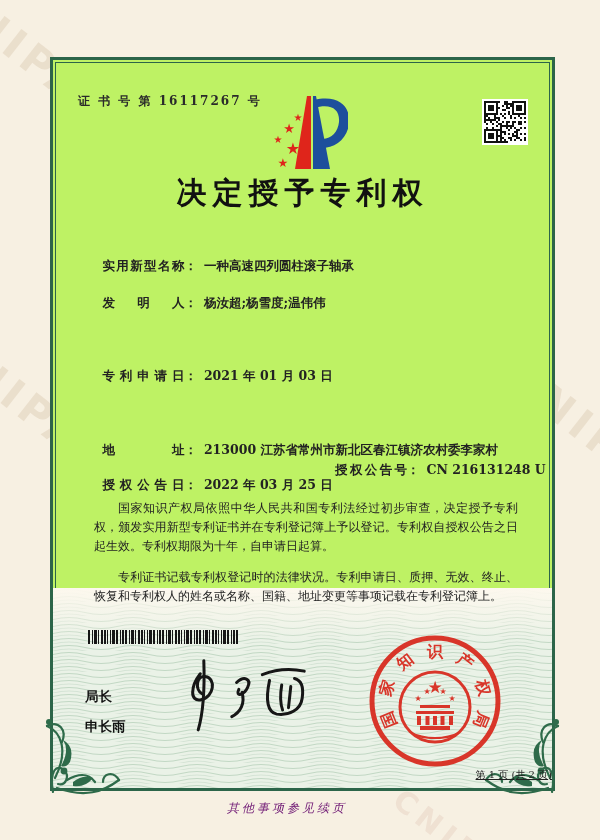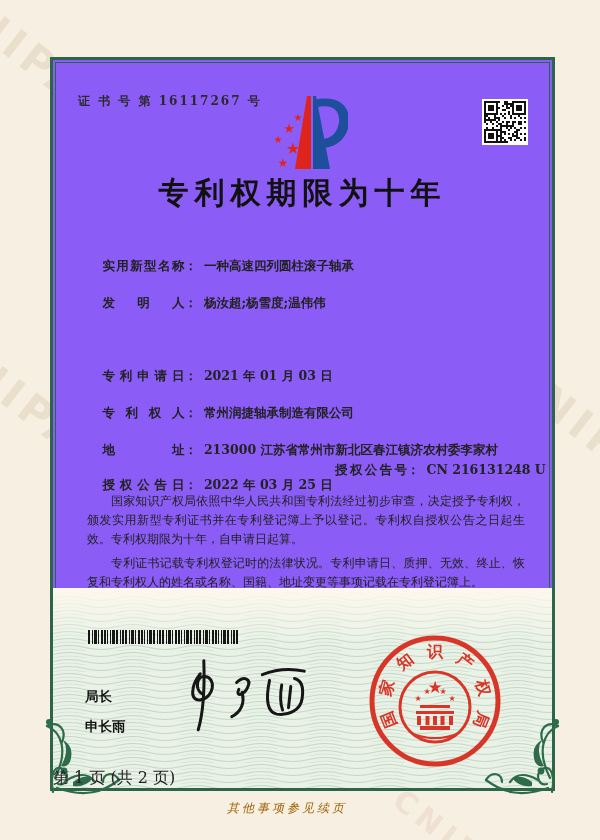--- a/index.html
+++ b/index.html
@@ -14,21 +14,21 @@
     position:absolute;
     font-family:"DejaVu Sans","Liberation Sans",sans-serif;
     font-weight:700;font-size:42px;letter-spacing:6px;
     color:rgba(208,188,158,0.32);
     transform:rotate(38deg);transform-origin:left top;
     white-space:nowrap;pointer-events:none;
   }
   
   .frame{
     position:absolute;left:50px;top:57px;width:505px;height:734px;
-    background:#8b5cf6;
+    background:#bef264;
     border:3px solid #2c6549;
     box-sizing:border-box;
   }
   .frame-inner{
     position:absolute;inset:2px;border:1px solid #2c6549;pointer-events:none;
   }
   
   .band{position:absolute;left:0;right:0;bottom:0;height:200px;overflow:hidden;}
   .band svg{display:block;}
   .band-fade{position:absolute;left:0;right:0;top:0;height:55px;
@@ -52,35 +52,35 @@
   
   .row{position:absolute;left:32px;font-size:12.5px;font-weight:600;white-space:pre;color:#222;}
   .lbl{display:inline-block;width:82px;text-align:justify;text-align-last:justify;vertical-align:top;}
   .val{margin-left:7px;margin-top:28px;}
   .pair2{position:absolute;left:250px;top:0;white-space:pre;}
   
   .paras{
     position:absolute;left:29px;right:22px;top:427px;
     font-size:12px;line-height:19px;color:#222;text-align:justify;
   }
-  .paras p{margin:5px;text-indent:2em;}
+  .paras p{margin:12px;text-indent:2em;}
   
   .barcode{position:absolute;left:35px;top:569px;width:156px;height:14px;}
   .officer{position:absolute;left:32px;top:621px;font-family:"DejaVu Sans","Liberation Sans",sans-serif;
     font-weight:700;font-size:13.5px;color:#111;line-height:30px;}
   .signature{position:absolute;left:118px;top:592px;width:160px;height:84px;}
   .seal{position:absolute;left:312px;top:571px;width:140px;height:140px;opacity:.93;}
   .seal-date{
     position:absolute;left:314px;top:673px;width:138px;text-align:center;
     font-size:13px;font-weight:600;color:#111;white-space:pre;letter-spacing:1px;
   }
-  .page-no{position:absolute;left:0;right:0;top:708px;text-align:left;font-size:16px;color:#222;white-space:pre;}
+  .page-no{position:absolute;left:0;right:0;top:708px;text-align:right;font-size:10px;color:#222;white-space:pre;text-decoration:underline;}
   .cont-note{
     position:absolute;left:0;right:26px;top:800px;text-align:center;
-    font-size:12px;color:#a16207;letter-spacing:3px;font-style:italic;
+    font-size:12px;color:#701a75;letter-spacing:3px;font-style:italic;
   }
 </style>
 </head>
 <body>
 
 <div class="wm" style="left:-38px;top:-28px;">CNIPA</div>
 <div class="wm" style="left:148px;top:88px;font-size:38px;">CNIPA</div>
 <div class="wm" style="left:352px;top:242px;font-size:38px;">CNIPA</div>
 <div class="wm" style="left:-40px;top:322px;">CNIPA</div>
 <div class="wm" style="left:528px;top:352px;">CNIPA</div>
@@ -277,33 +277,30 @@
     <path d="M58,9 C84,3 95,17 93,33 C91,49 77,59 61,57 L61,47 C73,51 82,42 83,31 C84,18 75,12 58,17 Z" fill="#1d4f9c"></path>
     <g fill="#df251b" font-family="'DejaVu Sans',sans-serif" text-anchor="middle">
       <text x="42" y="30" font-size="10">★</text>
       <text x="33" y="42" font-size="13">★</text>
       <text x="22" y="52" font-size="10">★</text>
       <text x="37" y="63" font-size="16">★</text>
       <text x="27" y="76" font-size="12">★</text>
     </g>
   </svg>
 
-  <div class="title">专利权期限为十年</div>
+  <div class="title">决定授予专利权</div>
 
   <div class="row" style="top:183px;">
     <span class="lbl">实用新型名称</span><span>：</span><span class="val">一种高速四列圆柱滚子轴承</span>
   </div>
   <div class="row" style="top:220px;">
     <span class="lbl">发明人</span><span>：</span><span class="val">杨汝超;杨雪度;温伟伟</span>
   </div>
   <div class="row" style="top:293px;">
     <span class="lbl">专利申请日</span><span>：</span><span class="val">2021 年 01 月 03 日</span>
-  </div>
-  <div class="row" style="top:330px;">
-    <span class="lbl">专利权人</span><span>：</span><span class="val">常州润捷轴承制造有限公司</span>
   </div>
   <div class="row" style="top:367px;">
     <span class="lbl">地址</span><span>：</span><span class="val">213000 江苏省常州市新北区春江镇济农村委李家村</span>
   </div>
   <div class="row" style="top:402px;right:22px;">
     <span class="lbl">授权公告日</span><span>：</span><span class="val">2022 年 03 月 25 日</span>
     <span class="pair2"><span class="lbl" style="width:72px;">授权公告号</span><span>：</span><span class="val">CN 216131248 U</span></span>
   </div>
 
   <div class="paras">

